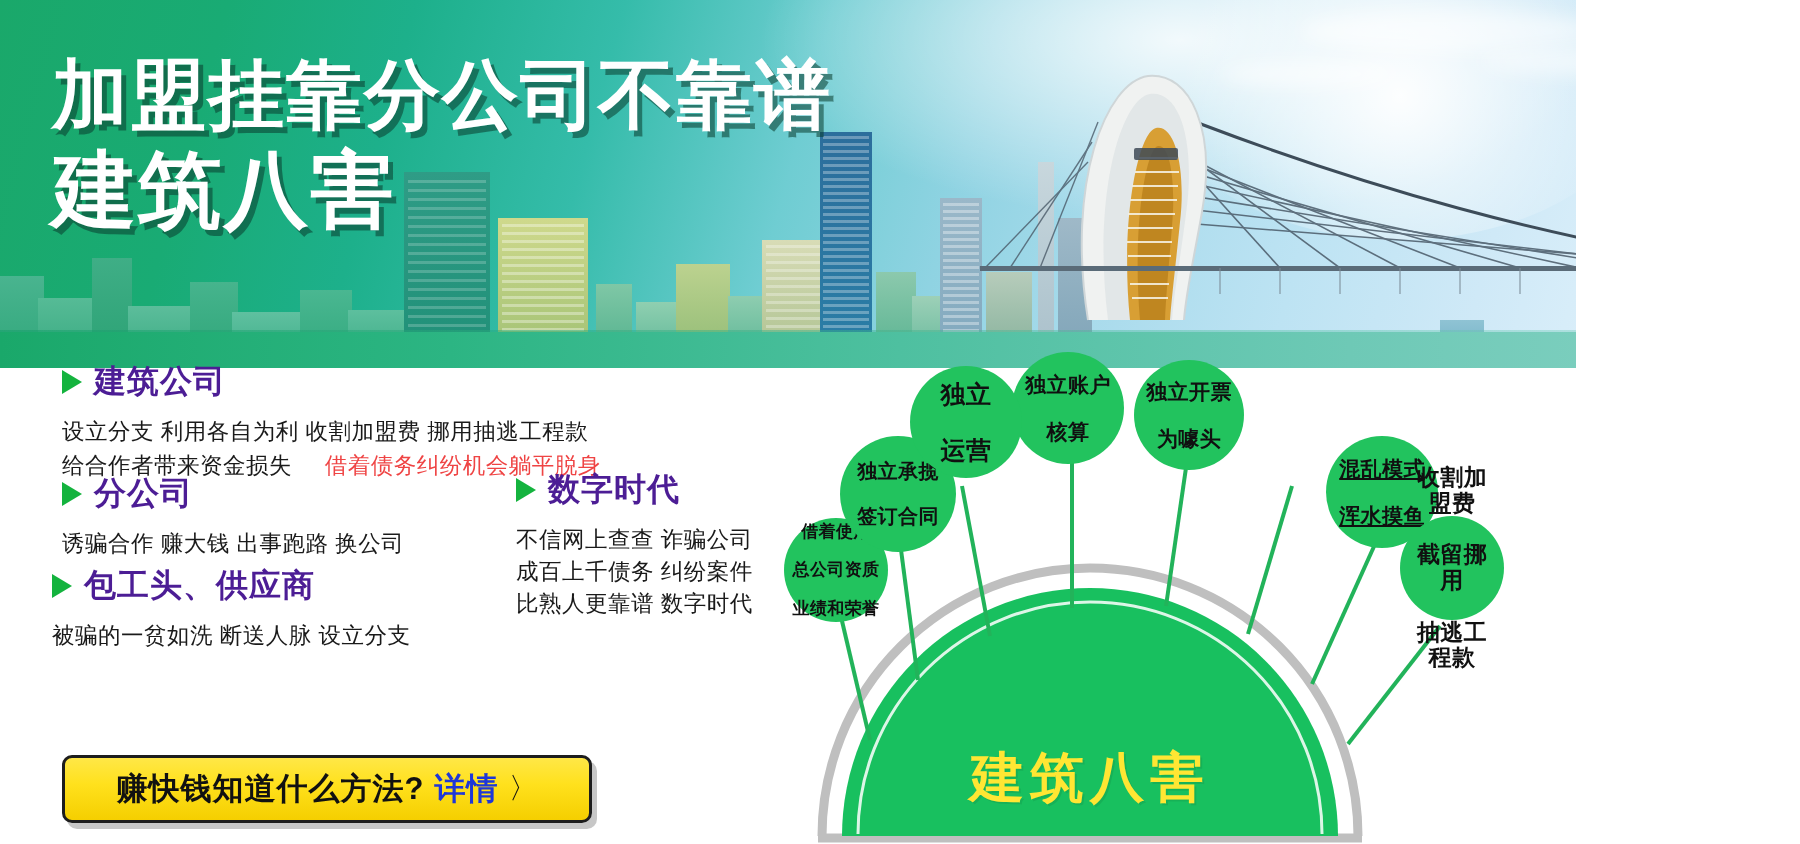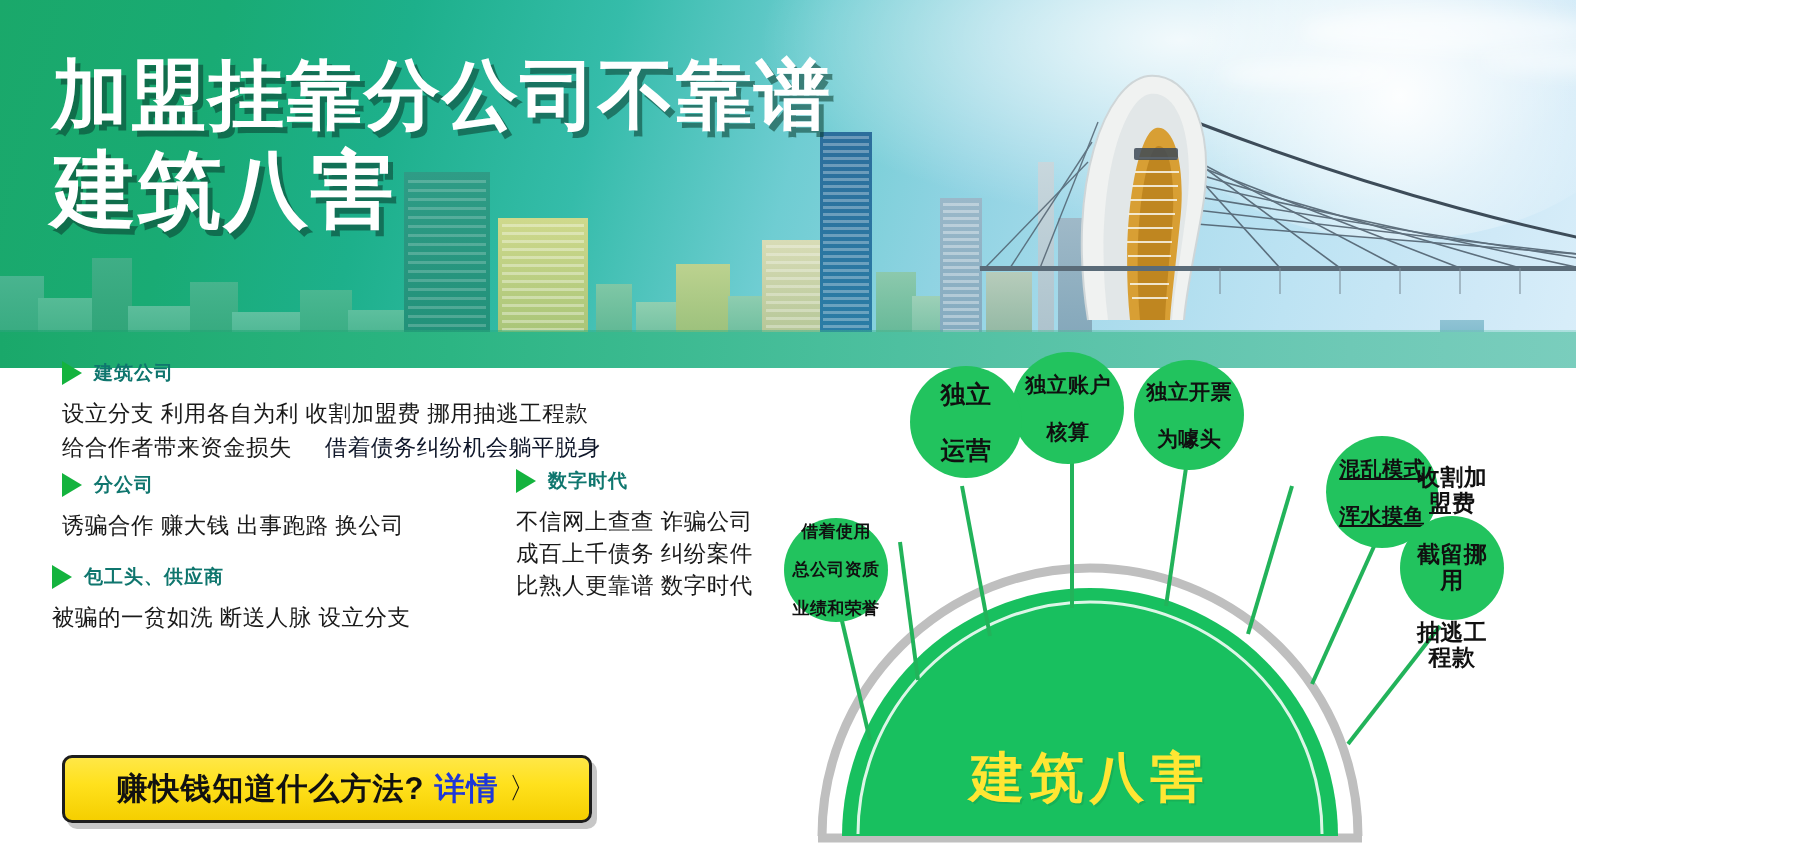--- a/index.html
+++ b/index.html
@@ -36,23 +36,23 @@
       text-shadow:5px 6px 0 rgba(10,60,45,.55);}
   .hl1{font-size:76px;}
   .hl2{font-size:84px;margin-top:10px;}
 
   
   .left{position:absolute;left:0;top:368px;width:800px;height:476px;}
 
   .sec{position:absolute;}
   .sec-head{display:flex;align-items:center;gap:12px;}
   .tri{width:0;height:0;border-left:20px solid #14b33e;border-top:12px solid transparent;border-bottom:12px solid transparent;}
-  .sec-title{color:#0f766e;font-size:19px;font-weight:bold;letter-spacing:1px;white-space:nowrap;}
+  .sec-title{color:#4c1d95;font-size:32px;font-weight:bold;letter-spacing:1px;white-space:nowrap;}
   .sec-line{color:#1a1a1a;font-size:22.5px;line-height:1.42;white-space:nowrap;letter-spacing:.5px;}
-  .sec-line .g{color:#0f172a;}
+  .sec-line .g{color:#ef4444;}
 
   .cta{position:absolute;left:62px;top:755px;width:524px;height:62px;
        background:linear-gradient(180deg,#ffe747 0%,#ffe11d 42%,#f5cf00 100%);
        border:3px solid #1d1d1d;border-radius:10px;
        box-shadow:5px 6px 0 rgba(0,0,0,.22);
        display:flex;align-items:center;justify-content:center;gap:10px;cursor:pointer;}
   .cta-main{font-size:31px;font-weight:bold;color:#111;letter-spacing:1px;white-space:nowrap;}
   .cta-more{font-size:31px;font-weight:bold;color:#1e37d8;letter-spacing:1px;}
   .cta-chev{font-size:29px;color:#111;font-weight:300;}
 
@@ -277,20 +277,23 @@
         <line x1="548" y1="408" x2="640" y2="290"></line>
       </g>
     </svg>
 
     <div class="arch-label" style="left:170px;top:406px;width:220px;text-align:center;">建筑八害</div>
 
     <div class="bubble" style="left:-16px;top:182px;width:104px;height:104px;font-size:17px;">
       <span><span>借着使用</span><br><span>总公司资质</span><br><span>业绩和荣誉</span></span>
     </div>
 
+    <div class="bubble" style="left:40px;top:100px;width:116px;height:116px;font-size:20px;">
+      <span><span>独立承揽</span><br><span>签订合同</span></span>
+    </div>
 
     <div class="bubble" style="left:212px;top:16px;width:112px;height:112px;font-size:21px;">
       <span><span>独立账户</span><br><span>核算</span></span>
     </div>
 
     <div class="bubble" style="left:110px;top:30px;width:112px;height:112px;font-size:25px;">
       <span><span>独立</span><br><span>运营</span></span>
     </div>
 
     <div class="bubble" style="left:334px;top:24px;width:110px;height:110px;font-size:21px;">

